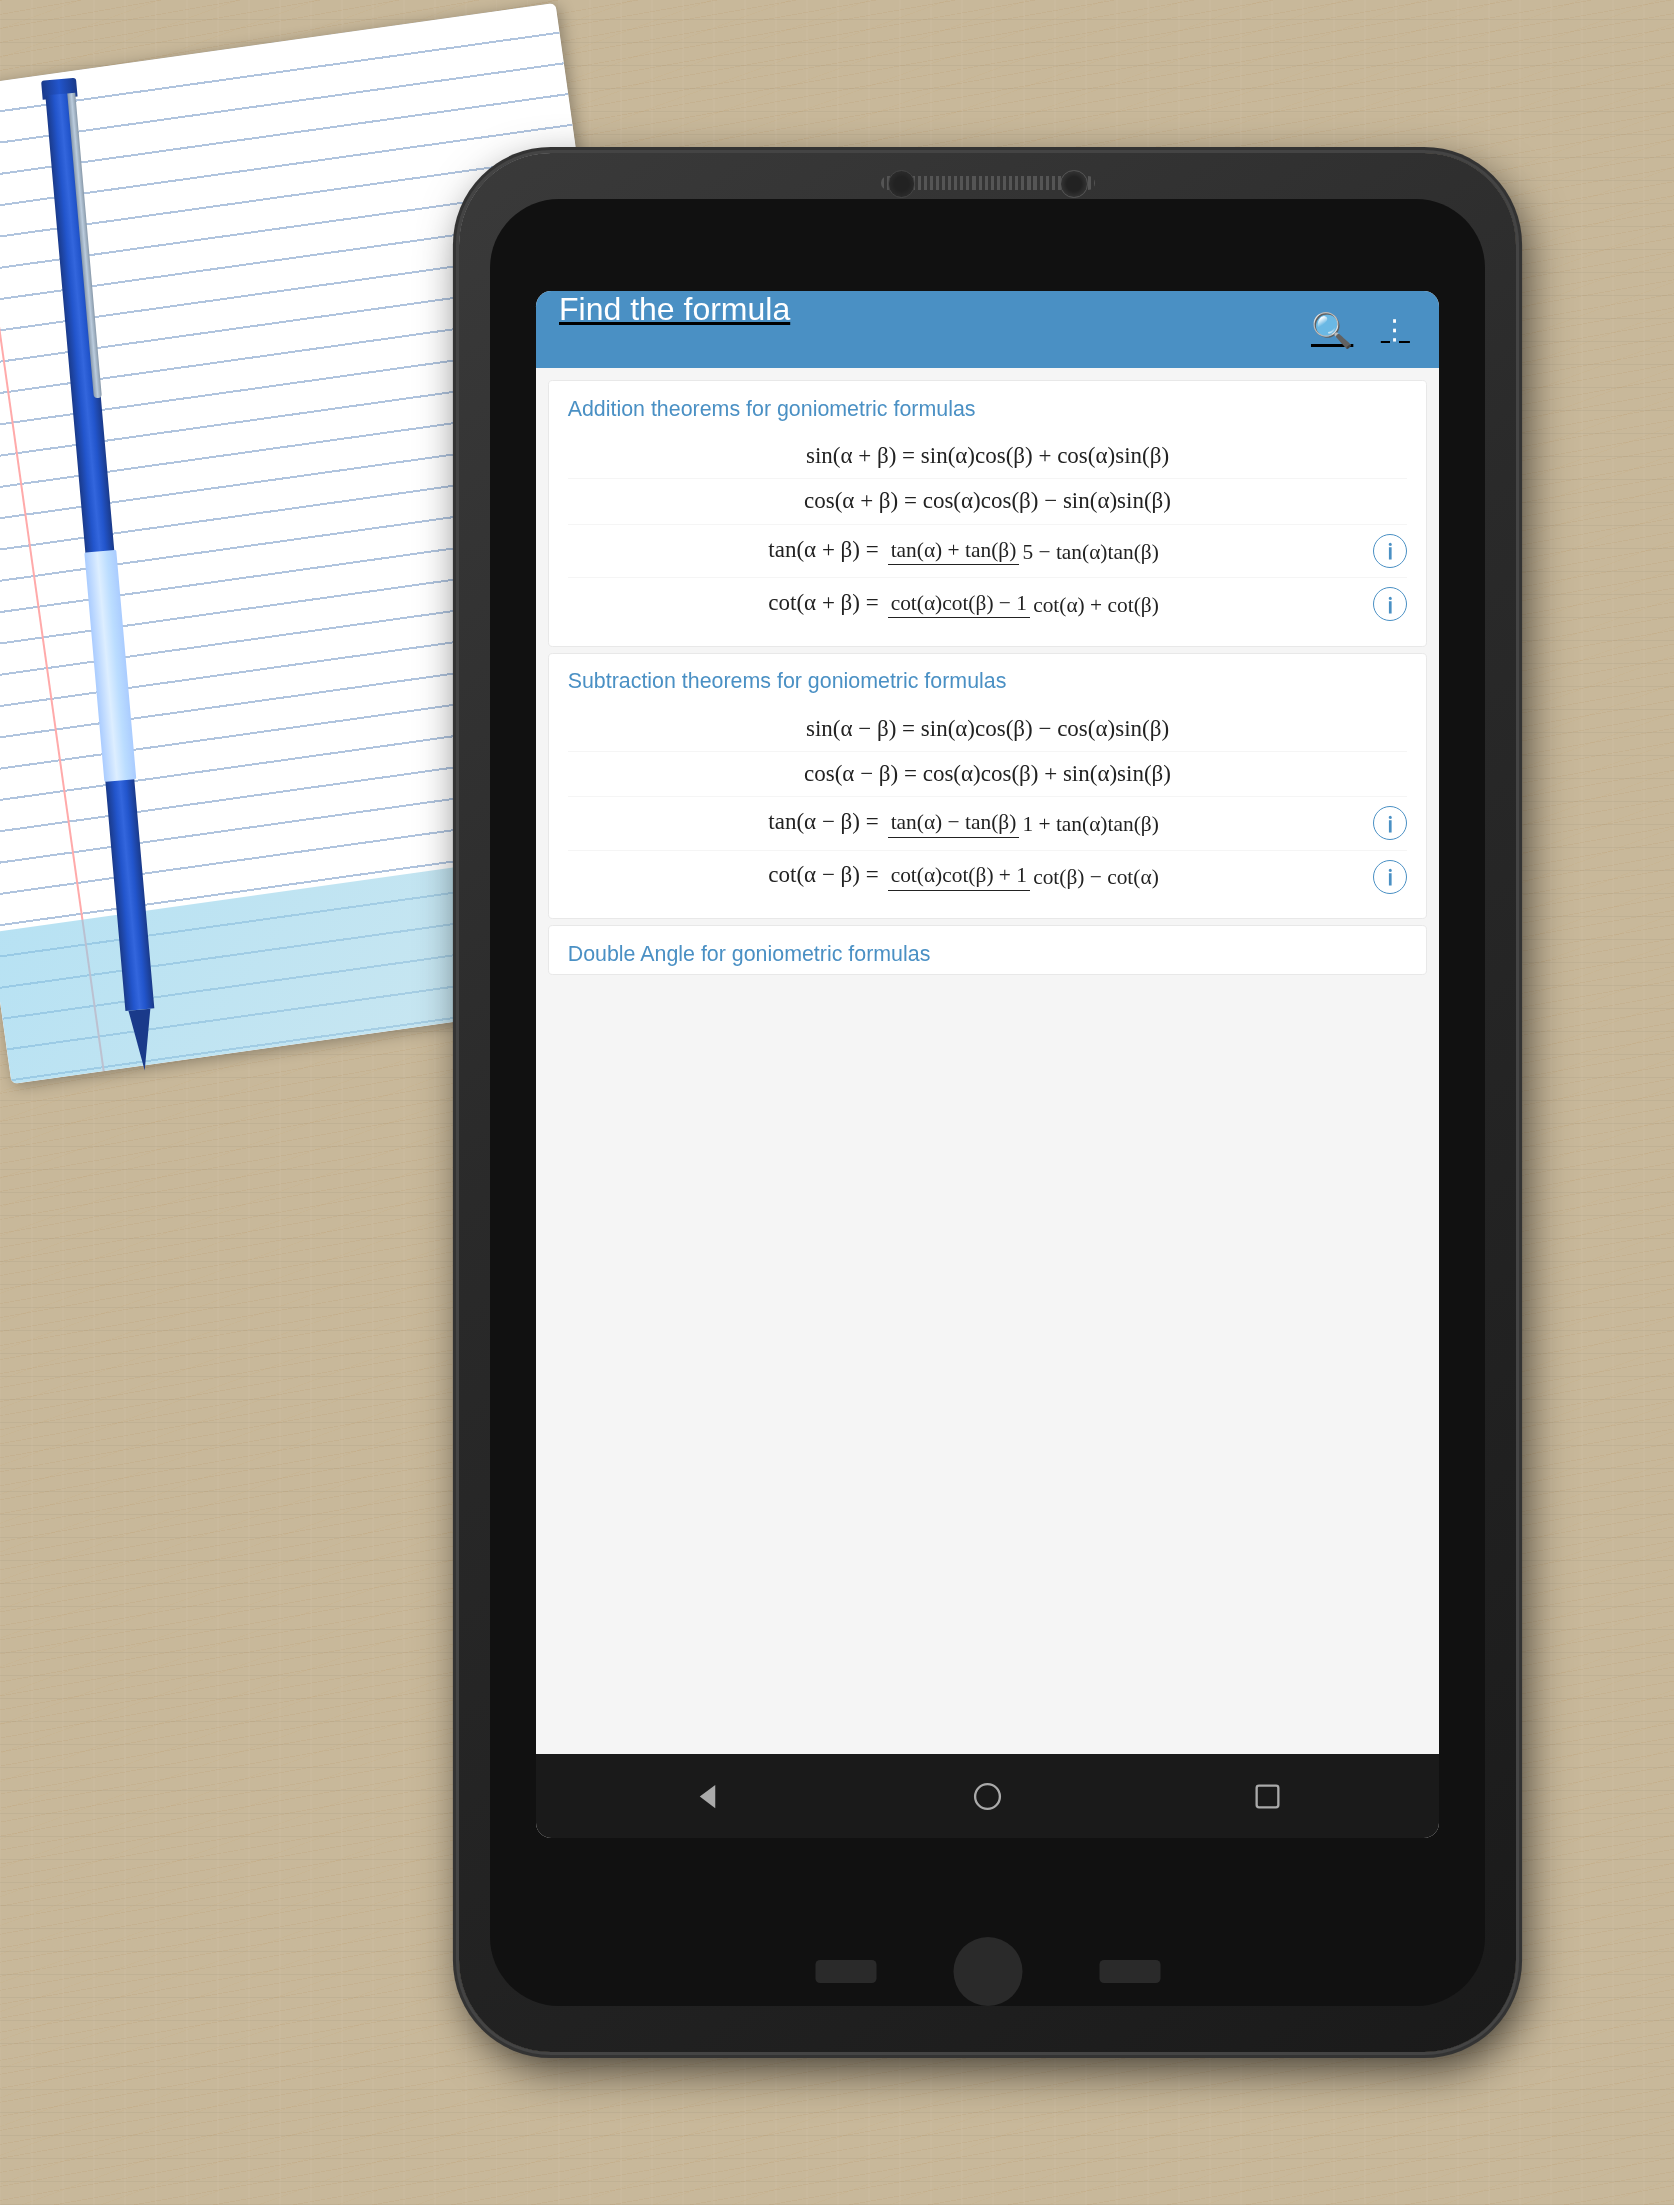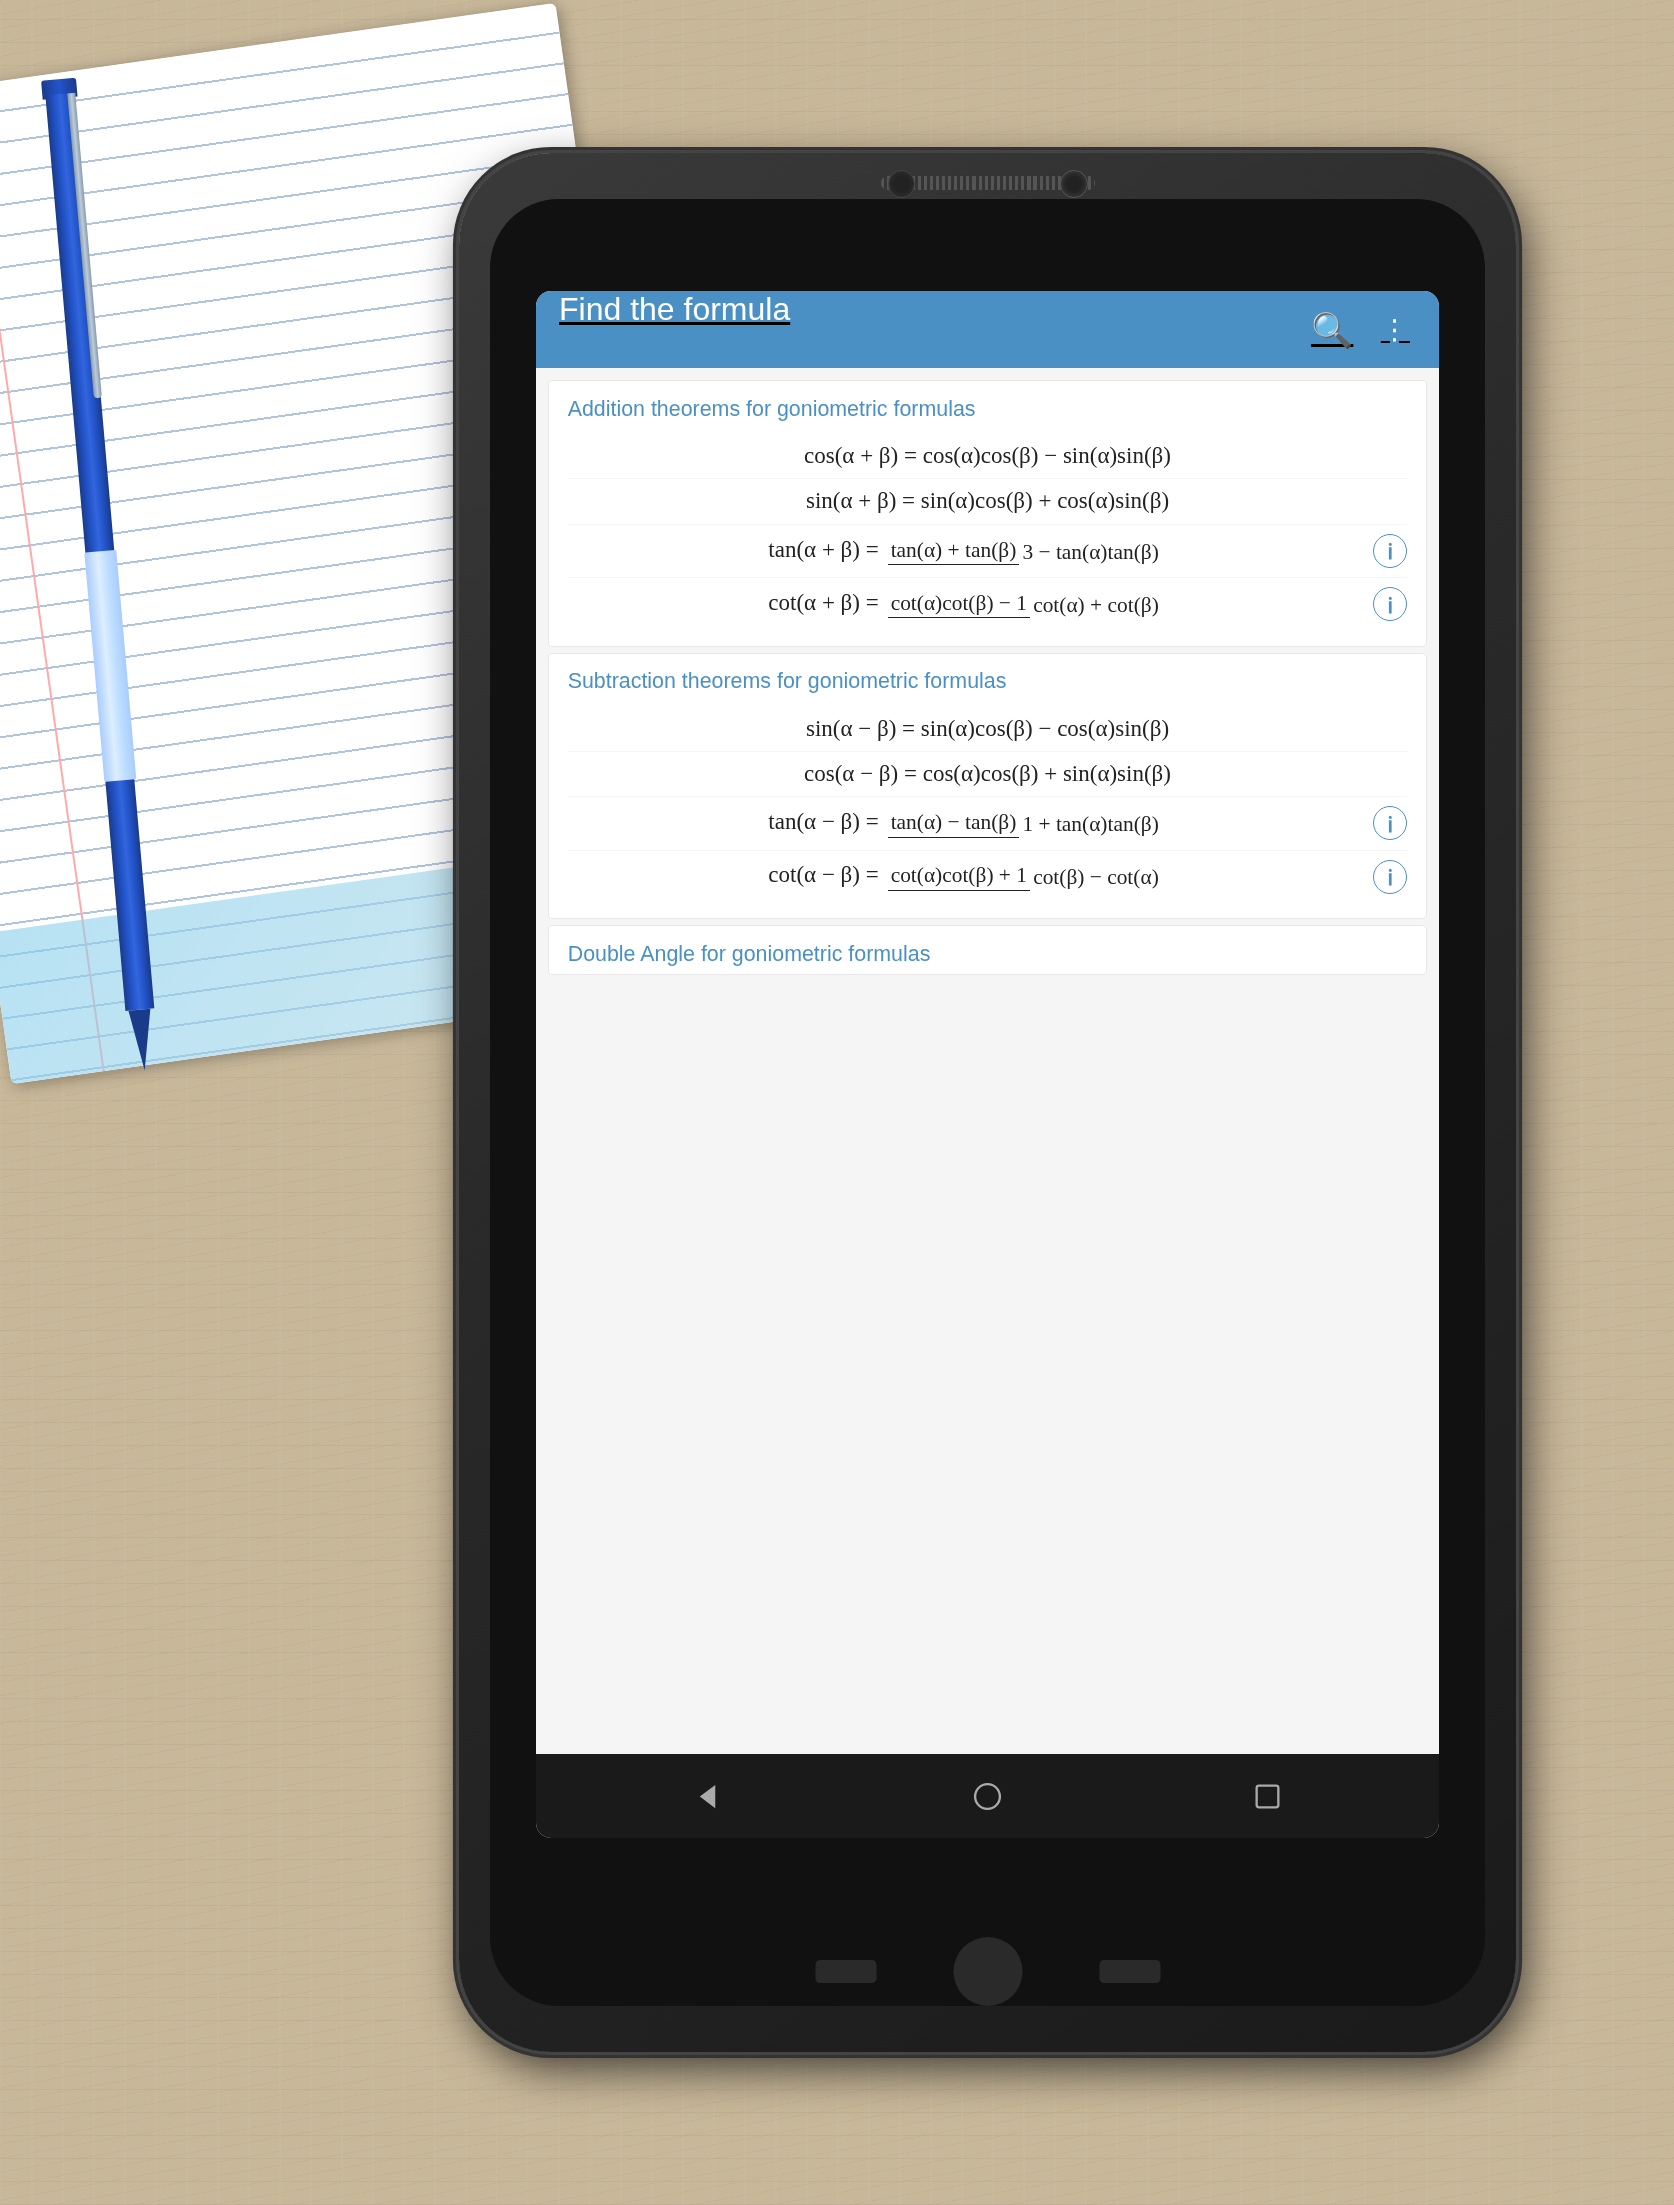--- a/index.html
+++ b/index.html
@@ -458,36 +458,36 @@
       <div class="content">
 
 
         <div class="formulas-container">
 
           <div class="formula-section">
             <div class="section-title">Addition theorems for goniometric formulas</div>
 
             <div class="formula-row">
               <div class="formula-text">
+                sin(α + β) = sin(α)cos(β) + cos(α)sin(β)
+              </div>
+            </div>
+
+            <div class="formula-row">
+              <div class="formula-text">
                 cos(α + β) = cos(α)cos(β) − sin(α)sin(β)
-              </div>
-            </div>
-
-            <div class="formula-row">
-              <div class="formula-text">
-                sin(α + β) = sin(α)cos(β) + cos(α)sin(β)
               </div>
             </div>
 
             <div class="formula-row">
               <div class="formula-text">
                 tan(α + β) =
                 <span class="frac">
                   <span class="num">tan(α) + tan(β)</span>
-                  <span class="den">3 − tan(α)tan(β)</span>
+                  <span class="den">5 − tan(α)tan(β)</span>
                 </span>
               </div>
               <div class="info-btn">ℹ</div>
             </div>
 
             <div class="formula-row">
               <div class="formula-text">
                 cot(α + β) =
                 <span class="frac">
                   <span class="num">cot(α)cot(β) − 1</span>

